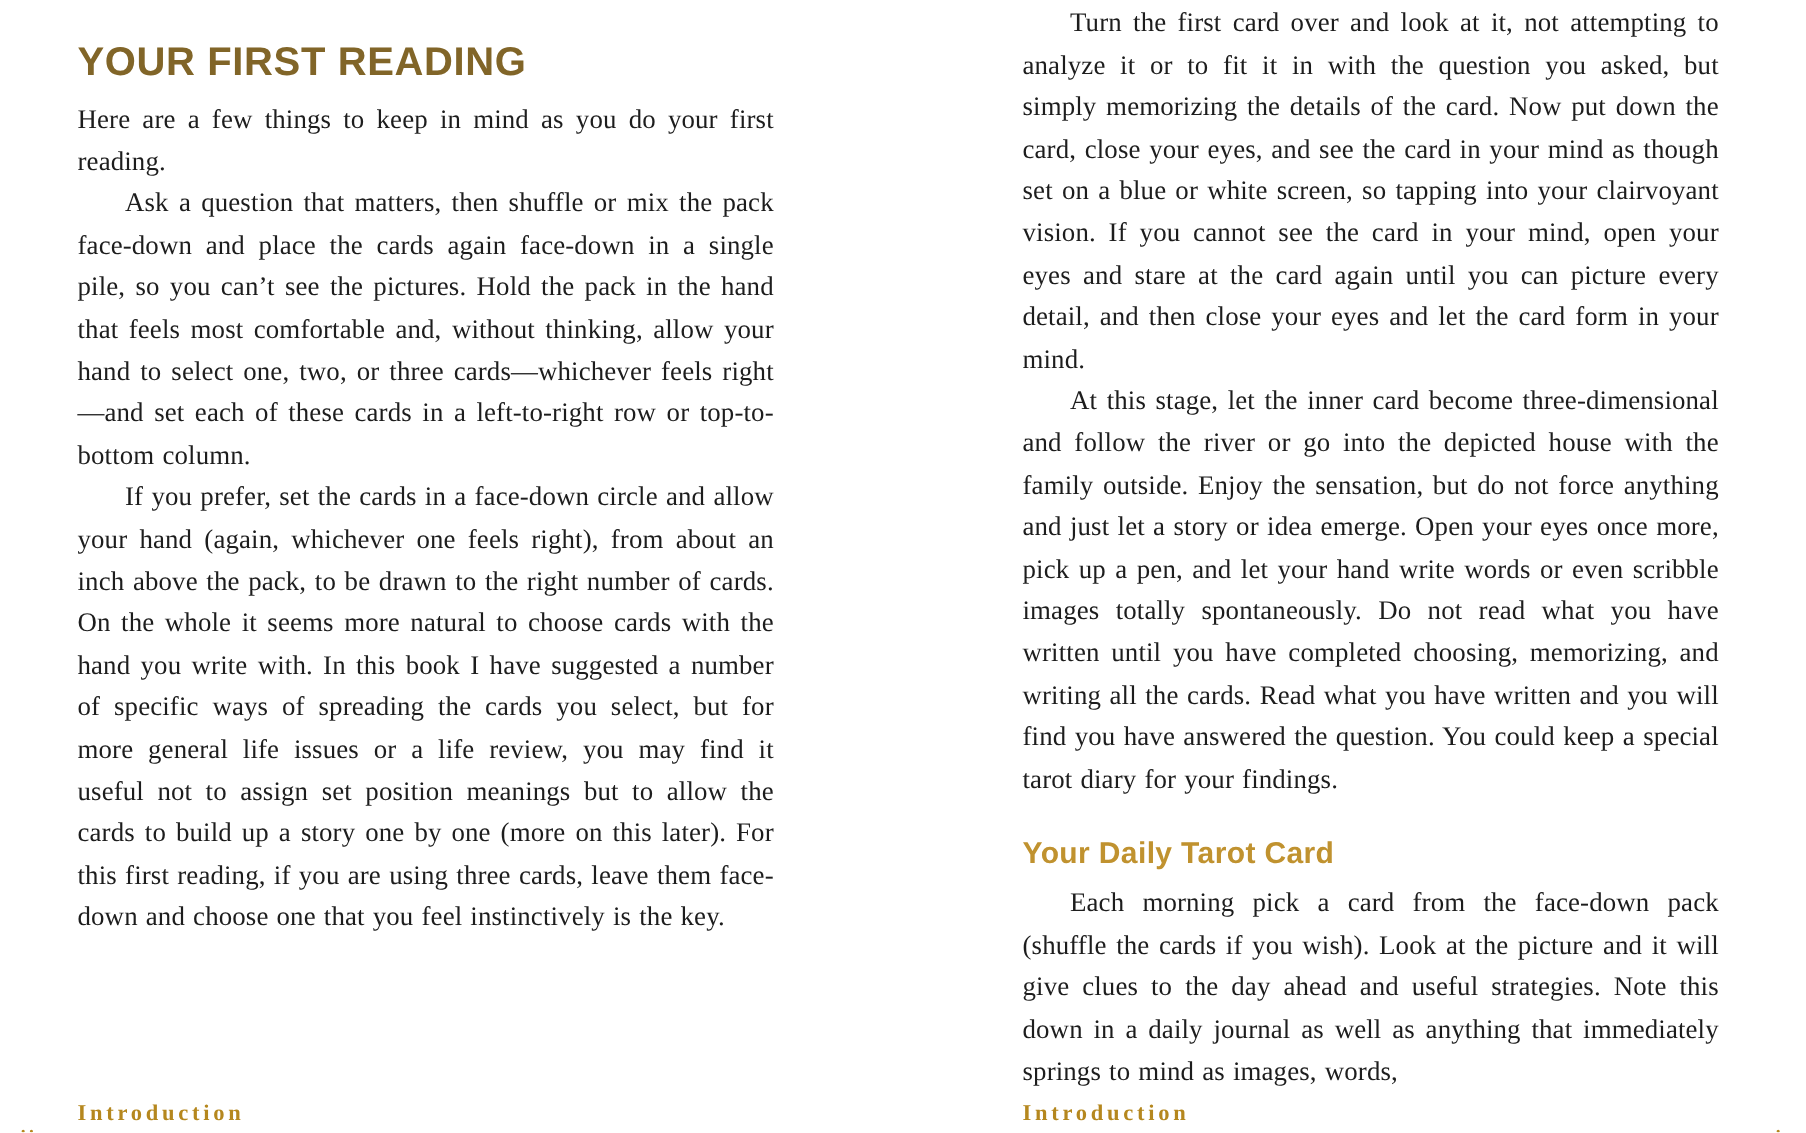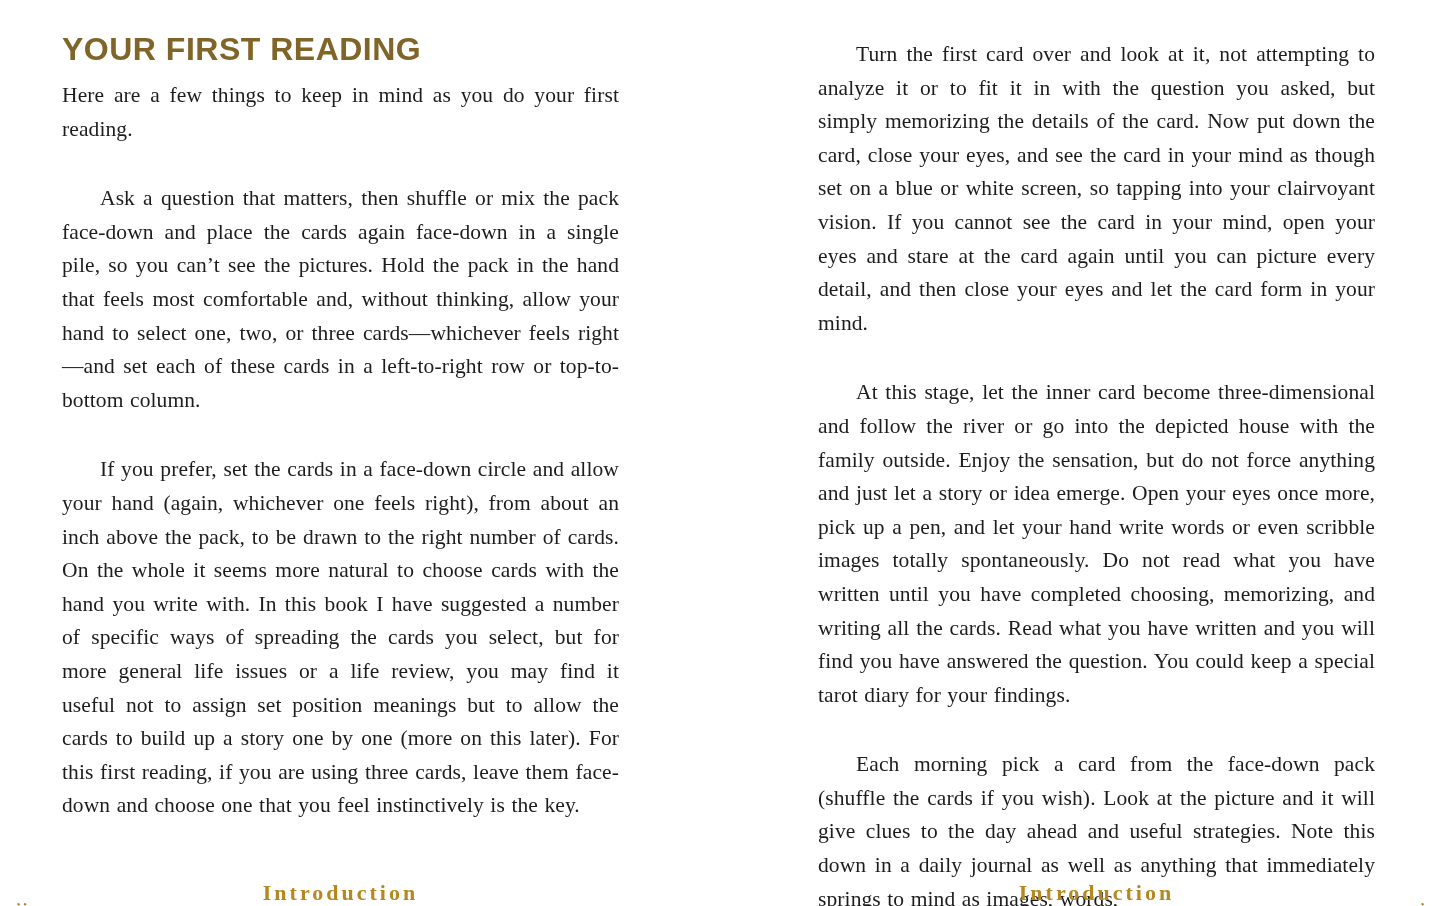--- a/index.html
+++ b/index.html
@@ -29,21 +29,21 @@
   .text-col.right { left: 818px; }
   .body-para {
     font-size: 21.5px;
     line-height: 33.6px;
     text-align: justify;
     text-justify: inter-word;
     color: var(--body-ink);
     letter-spacing: 0.1px;
     word-spacing: 1px;
   }
-  .body-para.indent { text-indent: 38px; margin-top: 36px; }
+  .body-para.indent { text-indent: 38px; }
   .section-heading {
     font-family: "Liberation Sans", "DejaVu Sans", sans-serif;
     font-weight: bold;
     font-size: 32px;
     letter-spacing: 0.5px;
     color: var(--heading-main);
     margin-top: 29px;
     margin-bottom: 11px;
   }
   .sub-heading {
@@ -51,25 +51,24 @@
     font-weight: bold;
     font-size: 24px;
     letter-spacing: 0.3px;
     color: var(--heading-sub);
     margin-top: 29px;
     margin-bottom: 9px;
   }
   .running-title {
     position: absolute;
     top: 880px;
-    font-size: 22px;
+    font-size: 18px;
     letter-spacing: 3px;
     font-weight: bold;
     color: var(--folio-gold);
-    text-align: center;
     width: 557px;
   }
   .running-title.left  { left: 62px; }
   .running-title.right { left: 818px; }
   .folio {
     position: absolute;
     top: 900px;
     font-size: 16.5px;
     letter-spacing: 2px;
     font-weight: bold;
@@ -88,18 +87,19 @@
     <p class="body-para">Here are a few things to keep in mind as you do your first reading.</p>
     <p class="body-para indent">Ask a question that matters, then shuffle or mix the pack face-down and place the cards again face-down in a single pile, so you can’t see the pictures. Hold the pack in the hand that feels most comfortable and, without thinking, allow your hand to select one, two, or three cards—whichever feels right—and set each of these cards in a left-to-right row or top-to-bottom column.</p>
     <p class="body-para indent">If you prefer, set the cards in a face-down circle and allow your hand (again, whichever one feels right), from about an inch above the pack, to be drawn to the right number of cards. On the whole it seems more natural to choose cards with the hand you write with. In this book I have suggested a number of specific ways of spreading the cards you select, but for more general life issues or a life review, you may find it useful not to assign set position meanings but to allow the cards to build up a story one by one (more on this later). For this first reading, if you are using three cards, leave them face-down and choose one that you feel instinctively is the key.</p>
   </div>
   <span class="folio left">xii</span>
   <span class="running-title left">Introduction</span>
 
   <div class="text-col right">
     <p class="body-para indent">Turn the first card over and look at it, not attempting to analyze it or to fit it in with the question you asked, but simply memorizing the details of the card. Now put down the card, close your eyes, and see the card in your mind as though set on a blue or white screen, so tapping into your clairvoyant vision. If you cannot see the card in your mind, open your eyes and stare at the card again until you can picture every detail, and then close your eyes and let the card form in your mind.</p>
     <p class="body-para indent">At this stage, let the inner card become three-dimensional and follow the river or go into the depicted house with the family outside. Enjoy the sensation, but do not force anything and just let a story or idea emerge. Open your eyes once more, pick up a pen, and let your hand write words or even scribble images totally spontaneously. Do not read what you have written until you have completed choosing, memorizing, and writing all the cards. Read what you have written and you will find you have answered the question. You could keep a special tarot diary for your findings.</p>
+    <h3 class="sub-heading">Your Daily Tarot Card</h3>
     <p class="body-para indent">Each morning pick a card from the face-down pack (shuffle the cards if you wish). Look at the picture and it will give clues to the day ahead and useful strategies. Note this down in a daily journal as well as anything that immediately springs to mind as images, words,</p>
   </div>
   <span class="running-title right">Introduction</span>
   <span class="folio right">again</span>
 
 </div>
 
 </body></html>

